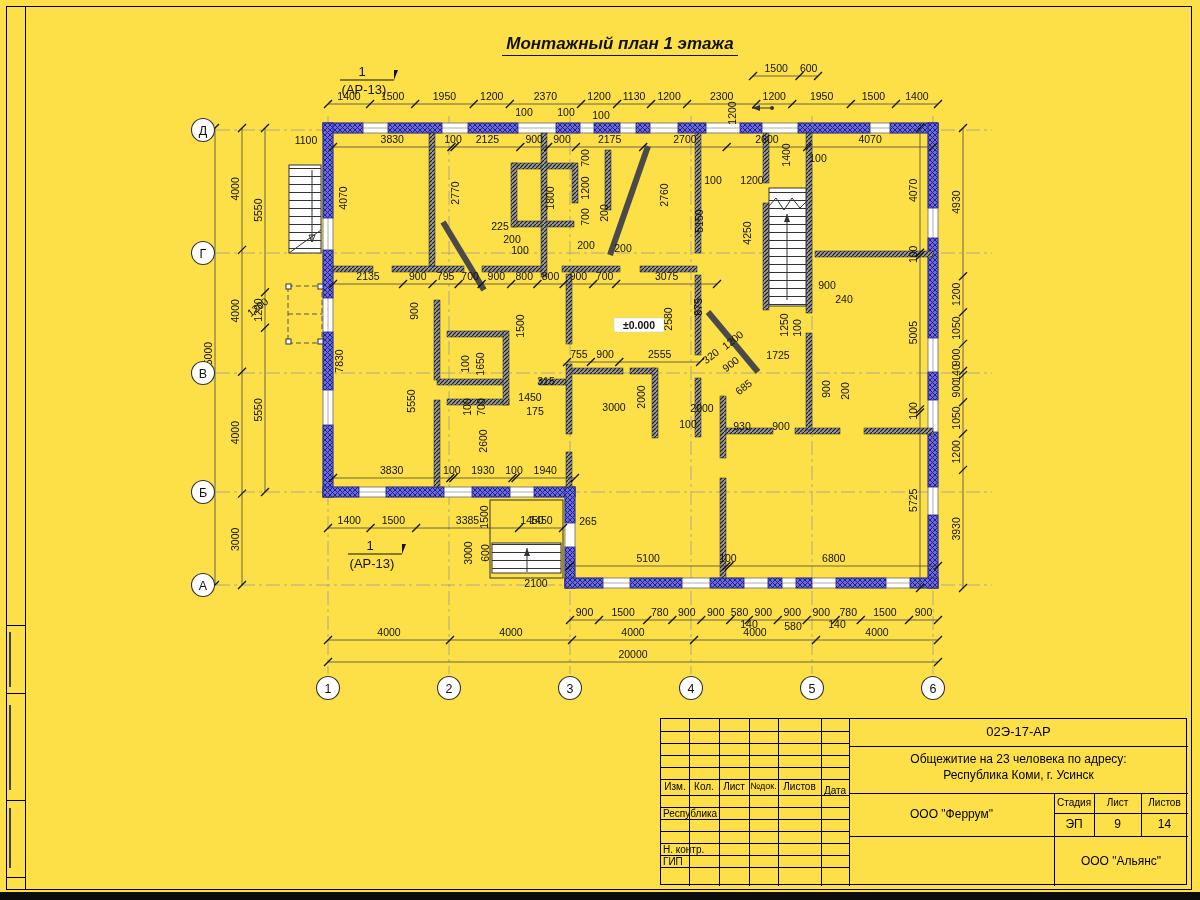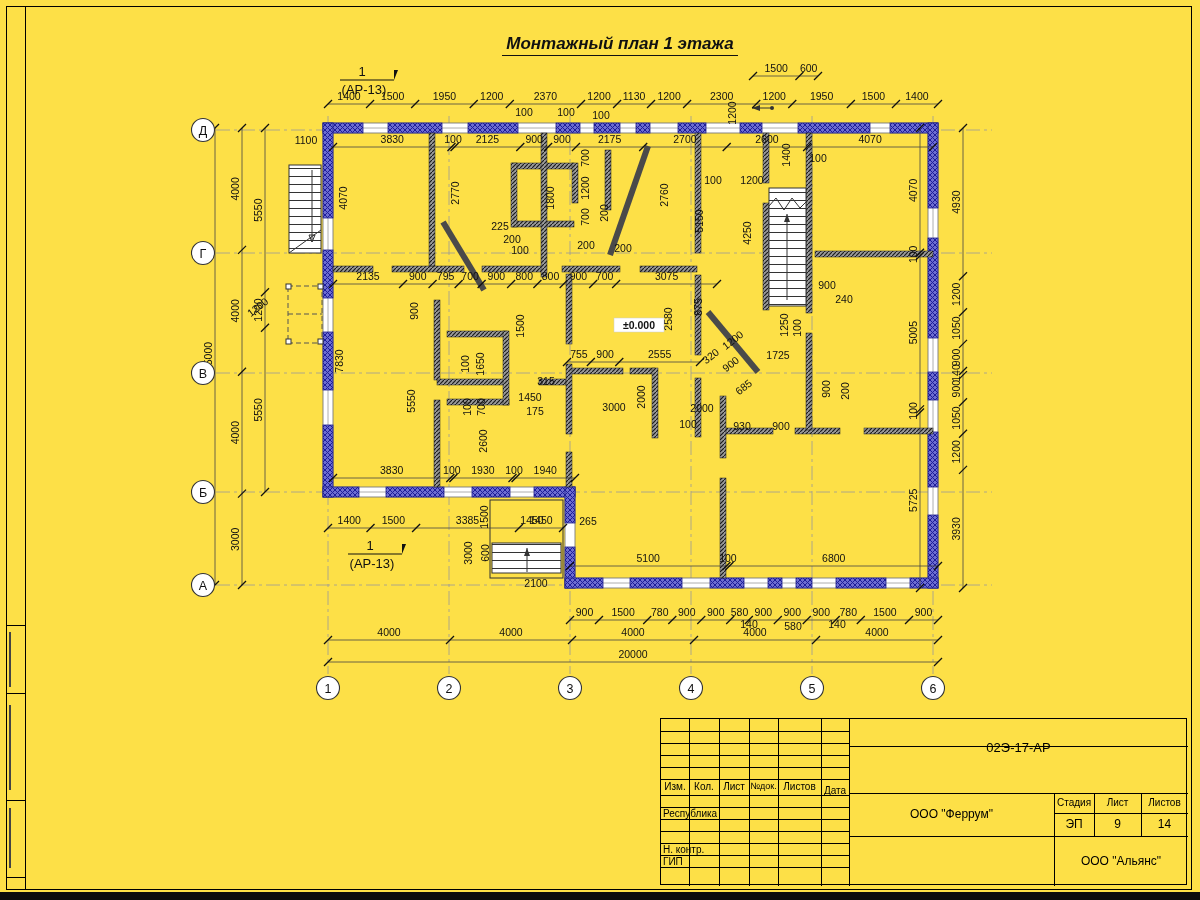--- a/index.html
+++ b/index.html
@@ -600,21 +600,23 @@
     <div class="lbl" style="left:2px;top:125px">Н. контр.</div>
     <div class="lbl" style="left:2px;top:137px">ГИП</div>
 
     <div class="hl" style="left:188px;top:27px;width:339px"></div>
     <div class="hl" style="left:188px;top:74px;width:339px"></div>
     <div class="hl" style="left:188px;top:117px;width:339px"></div>
     <div class="vl" style="left:393px;top:74px;height:93px"></div>
     <div class="vl" style="left:433px;top:74px;height:43px"></div>
     <div class="vl" style="left:480px;top:74px;height:43px"></div>
     <div class="hl" style="left:393px;top:94px;width:134px"></div>
-    <div class="cell" style="left:188px;top:16px;width:339px;height:27px;font-size:13px">02Э-17-АР</div>
+    <div class="cell" style="left:188px;top:0;width:339px;height:27px;font-size:13px">02Э-17-АР</div>
+    <div class="cell" style="left:188px;top:30px;width:339px;height:20px;font-size:12px">Общежитие на 23 человека по адресу:</div>
+    <div class="cell" style="left:188px;top:46px;width:339px;height:20px;font-size:12px">Республика Коми, г. Усинск</div>
     <div class="cell" style="left:188px;top:74px;width:205px;height:43px;font-size:12px">ООО "Феррум"</div>
     <div class="cell" style="left:393px;top:74px;width:40px;height:20px;font-size:10px">Стадия</div>
     <div class="cell" style="left:433px;top:74px;width:47px;height:20px;font-size:10px">Лист</div>
     <div class="cell" style="left:480px;top:74px;width:47px;height:20px;font-size:10px">Листов</div>
     <div class="cell" style="left:393px;top:94px;width:40px;height:23px;font-size:12px">ЭП</div>
     <div class="cell" style="left:433px;top:94px;width:47px;height:23px;font-size:12px">9</div>
     <div class="cell" style="left:480px;top:94px;width:47px;height:23px;font-size:12px">14</div>
     <div class="cell" style="left:393px;top:117px;width:134px;height:50px;font-size:12px">ООО "Альянс"</div>
   </div>
 

